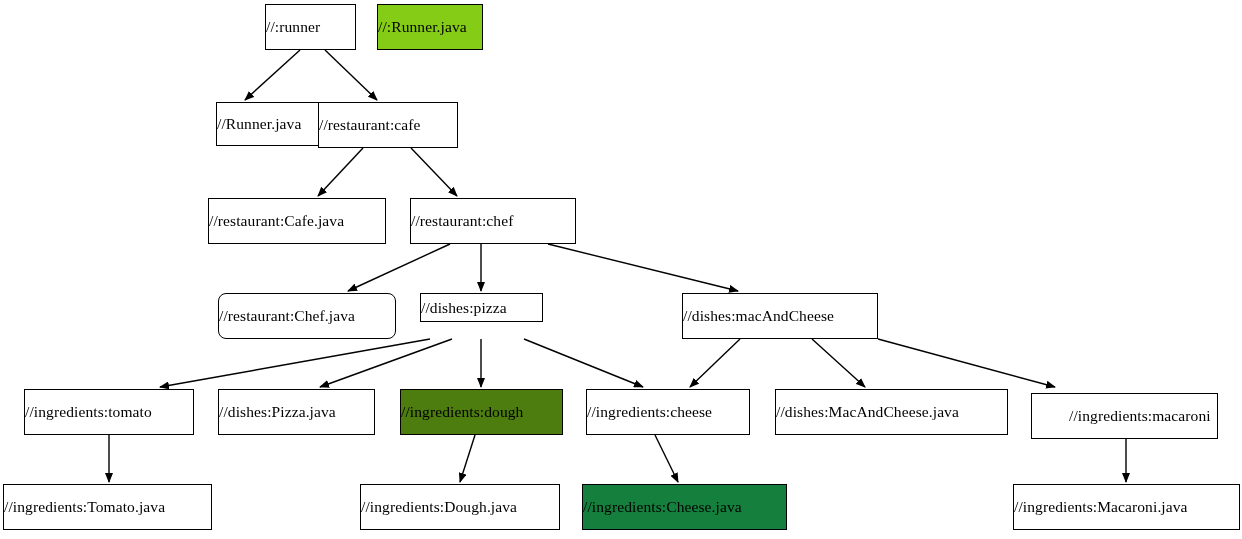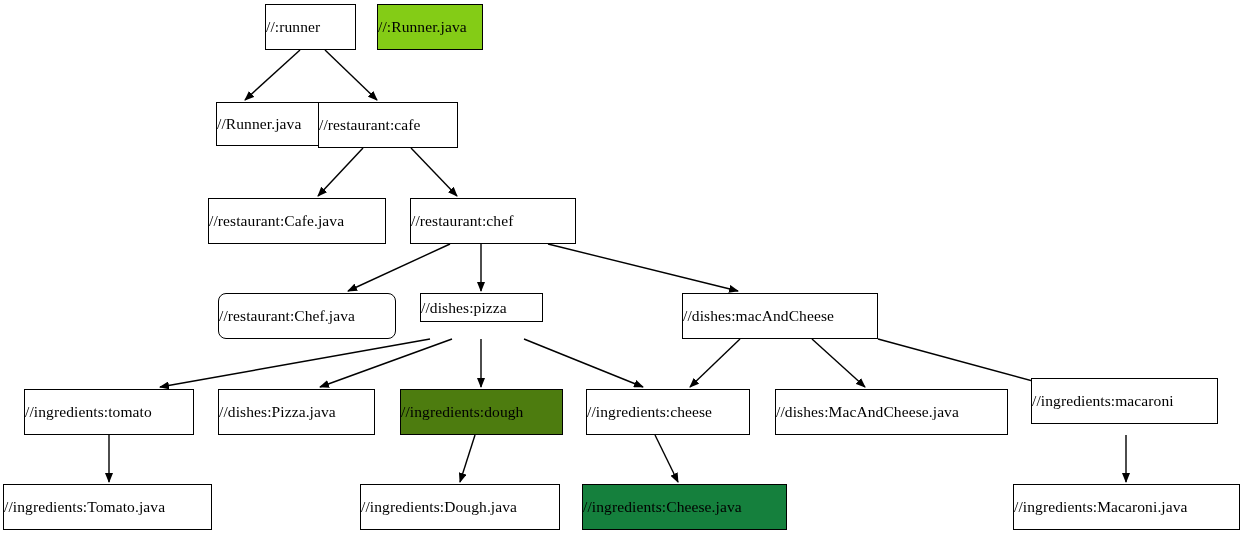--- a/index.html
+++ b/index.html
@@ -109,21 +109,21 @@
       </div>
       <div class="graph-node" style="left: 400px; top: 389px; width: 163px; height: 46px; background: #4d7c0f; border-color: rgb(0, 0, 0);">
         <span class="node-label">//ingredients:dough</span>
       </div>
       <div class="graph-node" style="left: 586px; top: 389px; width: 164px; height: 46px; background: rgb(255, 255, 255); border-color: rgb(0, 0, 0);">
         <span class="node-label">//ingredients:cheese</span>
       </div>
       <div class="graph-node" style="left: 775px; top: 389px; width: 233px; height: 46px; background: rgb(255, 255, 255); border-color: rgb(0, 0, 0);">
         <span class="node-label">//dishes:MacAndCheese.java</span>
       </div>
-      <div class="graph-node" style="left: 1031px; top: 378px; width: 187px; height: 46px; background: rgb(255, 255, 255); border-color: rgb(0, 0, 0);">
+      <div class="graph-node" style="left: 1031px; top: 393px; width: 187px; height: 46px; background: rgb(255, 255, 255); border-color: rgb(0, 0, 0); padding-left: 37px;">
         <span class="node-label">//ingredients:macaroni</span>
       </div>
       <div class="graph-node" style="left: 3px; top: 484px; width: 209px; height: 46px; background: rgb(255, 255, 255); border-color: rgb(0, 0, 0);">
         <span class="node-label">//ingredients:Tomato.java</span>
       </div>
       <div class="graph-node" style="left: 360px; top: 484px; width: 200px; height: 46px; background: rgb(255, 255, 255); border-color: rgb(0, 0, 0);">
         <span class="node-label">//ingredients:Dough.java</span>
       </div>
       <div class="graph-node" style="left: 582px; top: 484px; width: 205px; height: 46px; background: #15803d; border-color: rgb(0, 0, 0);">
         <span class="node-label">//ingredients:Cheese.java</span>

